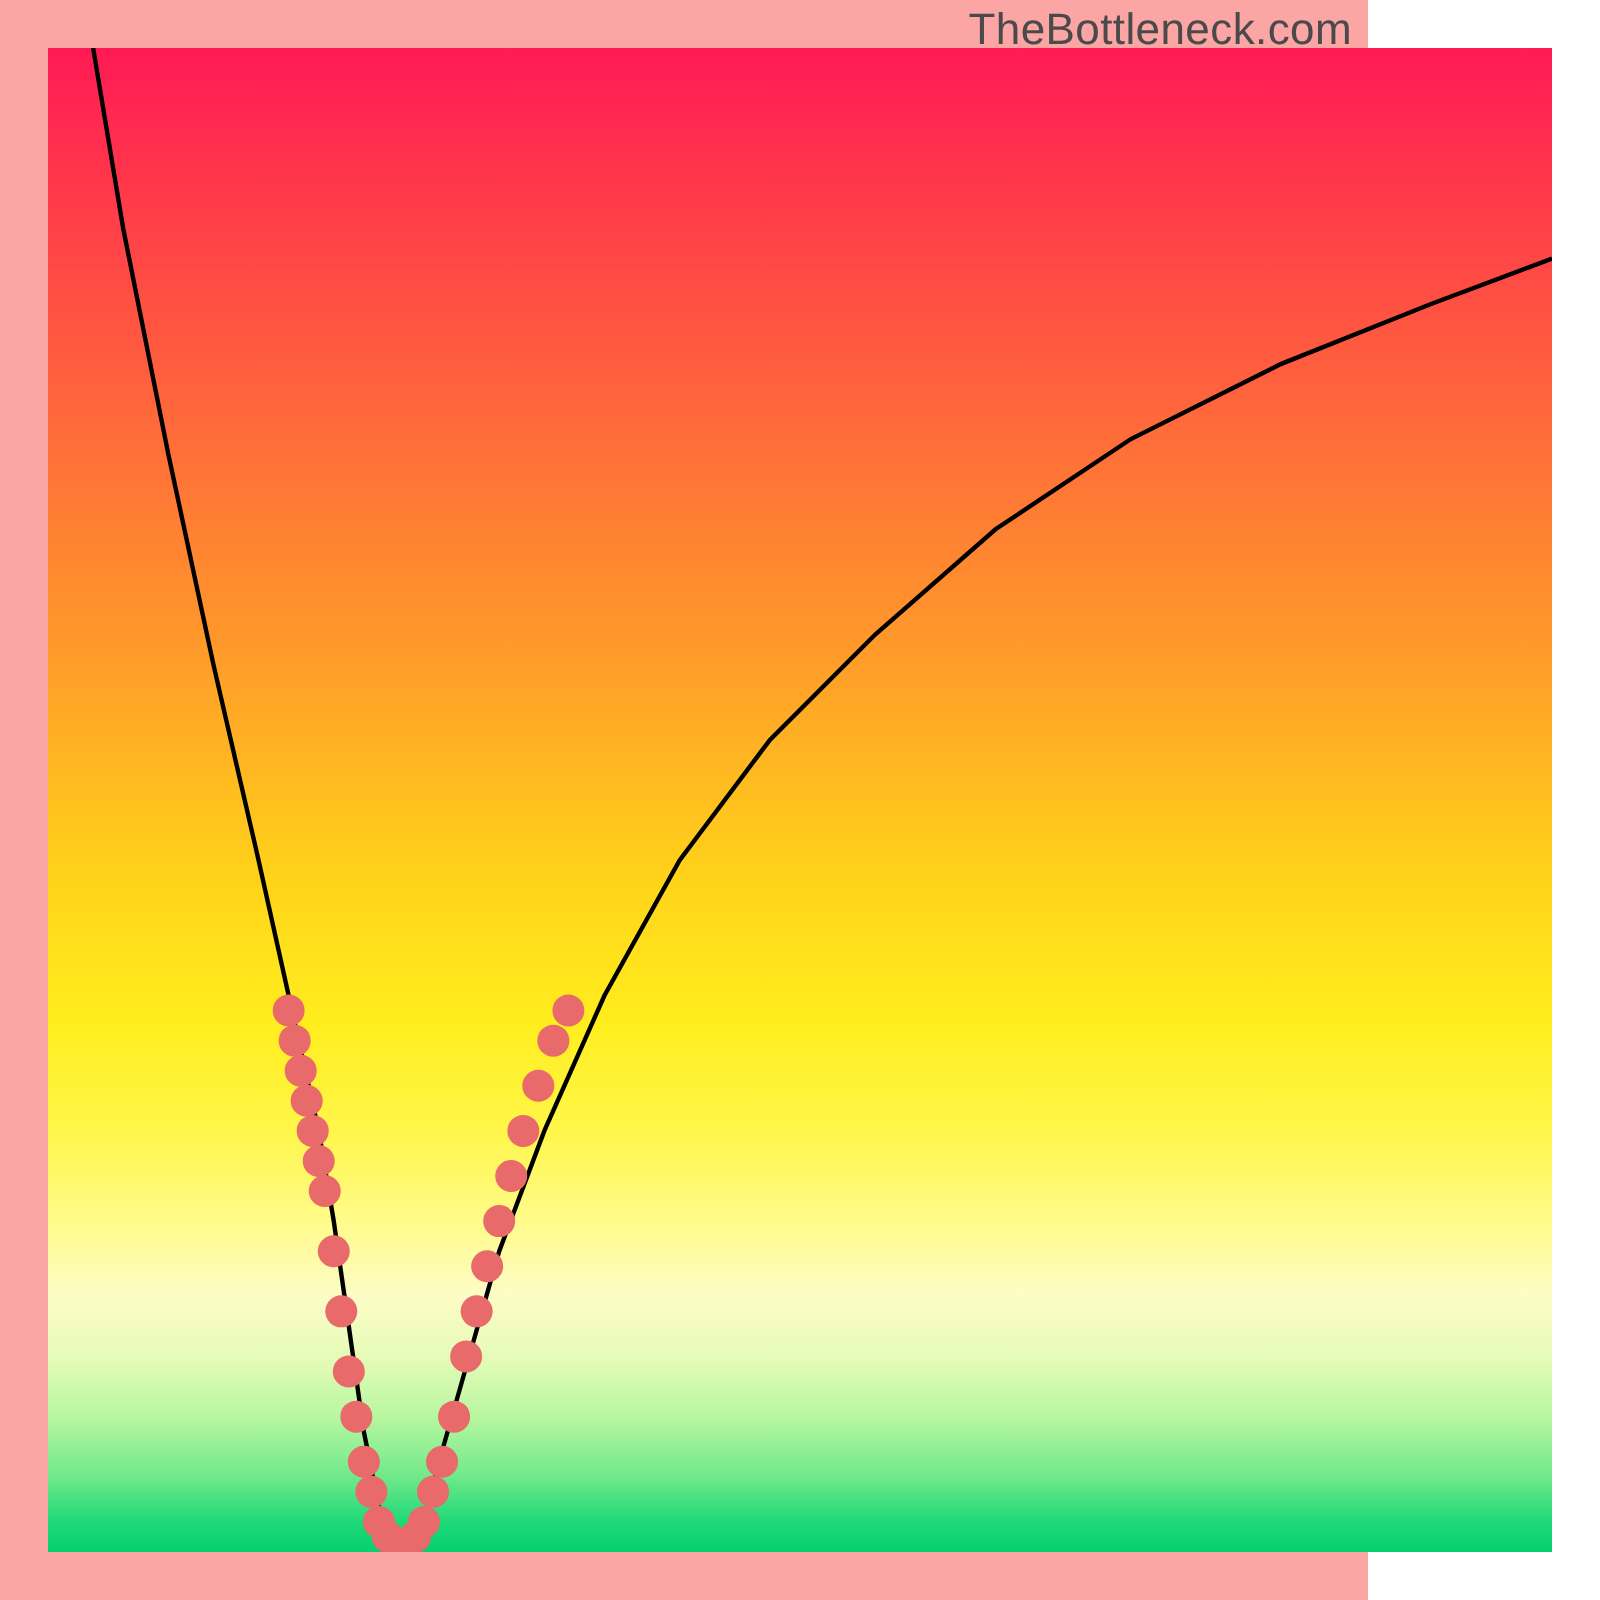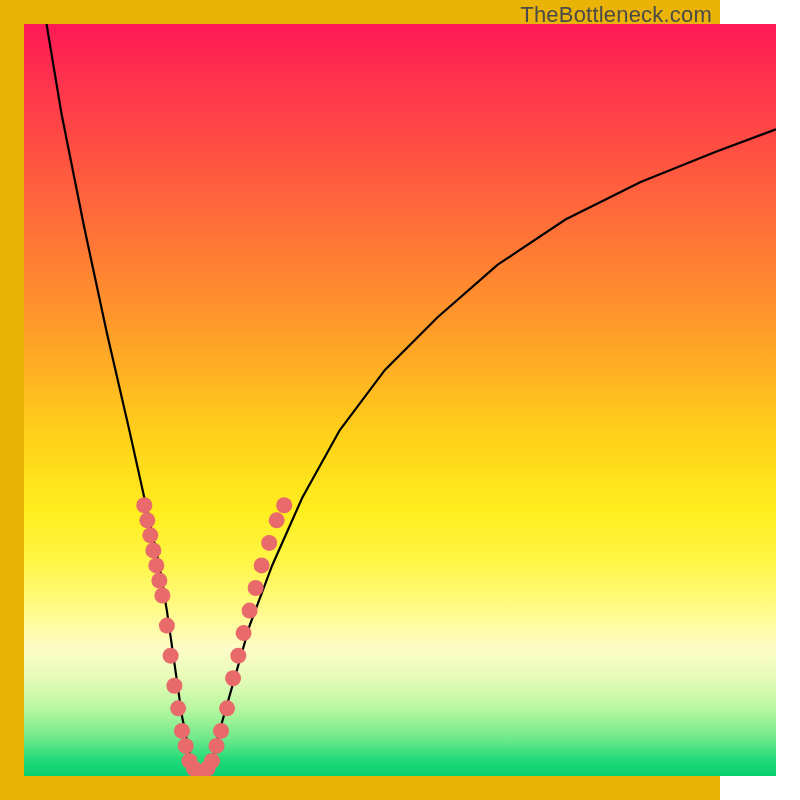--- a/index.html
+++ b/index.html
@@ -7,22 +7,21 @@
     padding: 0;
     width: 800px;
     height: 800px;
     overflow: hidden;
     font-family: Arial, Helvetica, sans-serif;
   }
   .frame {
     position: relative;
     width: 684px;
     height: 800px;
-    background: #eab308;
-    padding-left: 36px;
+    background: #fca5a5;
   }
   .plot-area {
     position: absolute;
     left: 24px;
     top: 24px;
     width: 752px;
     height: 752px;
     background: linear-gradient(to bottom,
       #ff1a55 0%,
       #ff3a4a 10%,

